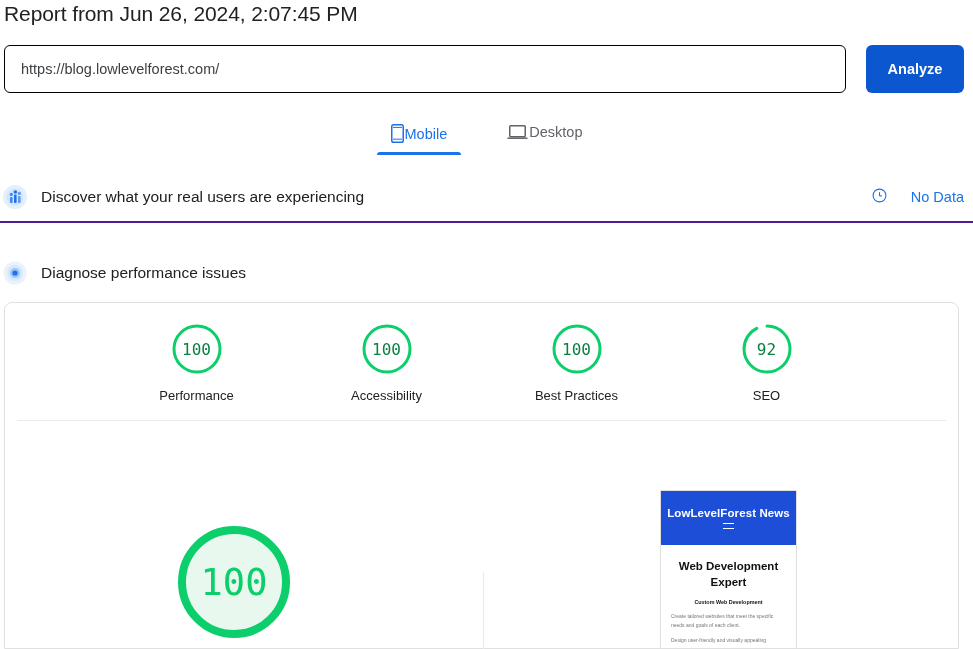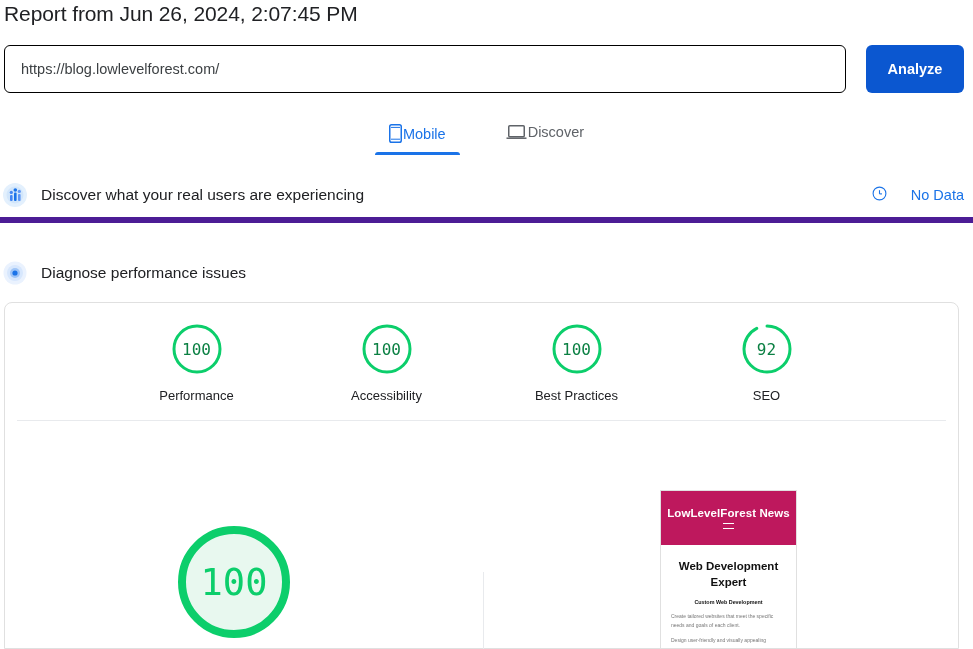--- a/index.html
+++ b/index.html
@@ -73,21 +73,21 @@
     background: #1a73e8;
     border-radius: 3px 3px 0 0;
   }
   .tab svg { display:block; }
 
   
   .sec-row {
     position: absolute; left: 0; width: 973px; height: 50px;
     display: flex; align-items: center;
   }
-  .sec-row.row1 { top: 173px; border-bottom: 6px solid #4c1d95; }
+  .sec-row.row1 { top: 173px; border-bottom: 2px solid #4c1d95; }
   .sec-row.row2 { top: 248px; }
   .sec-icon { position: absolute; left: 2px; top: 50%; transform: translateY(-50%); width: 26px; height: 26px; }
   .sec-title {
     position: absolute; left: 41px;
     font-size: 15.5px; color: #202124;
   }
   .no-data {
     position: absolute; right: 9px;
     display: flex; align-items: center; gap: 24px;
   }
@@ -150,21 +150,21 @@
 
   
   .thumb {
     position: absolute; left: 660px; top: 490px;
     width: 137px; height: 159px;
     background: #ffffff;
     border: 1px solid #e0e0e0;
     overflow: hidden;
   }
   .thumb-header {
-    background: #be185d;
+    background: #1d4ed8;
     height: 54px;
     display: flex; flex-direction: column;
     align-items: center; justify-content: center;
     gap: 4px;
   }
   .thumb-brand {
     color: #ffffff;
     font-size: 11.5px;
     font-weight: bold;
     letter-spacing: 0.1px;
@@ -220,21 +220,21 @@
       </span>
       <span>Mobile</span>
     </div>
     <div class="tab inactive">
       <span>
         <svg width="21" height="16" viewBox="0 0 21 16">
           <rect x="2.75" y="1.75" width="15.5" height="11" rx="1" fill="none" stroke="#5f6368" stroke-width="1.5"></rect>
           <line x1="0.5" y1="14.2" x2="20.5" y2="14.2" stroke="#5f6368" stroke-width="1.5"></line>
         </svg>
       </span>
-      <span>Discover</span>
+      <span>Desktop</span>
     </div>
   </div>
 
   <div class="sec-row row1">
     <span class="sec-icon">
       <svg width="26" height="26" viewBox="0 0 26 26">
         <circle cx="13" cy="13" r="12" fill="#e3f0fd"></circle>
         <circle cx="13" cy="13" r="8.5" fill="#d2e6fb"></circle>
         <rect x="8" y="13" width="2.6" height="6" rx="1" fill="#4285f4"></rect>
         <rect x="12" y="10.5" width="2.6" height="8.5" rx="1" fill="#1a73e8"></rect>

